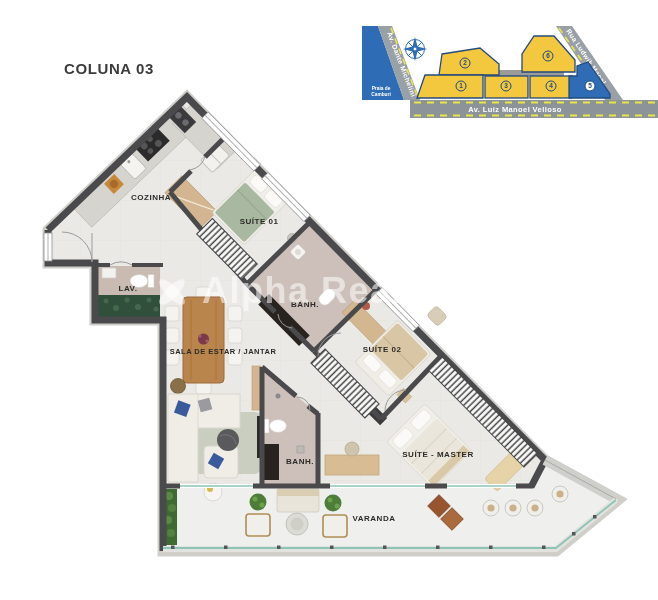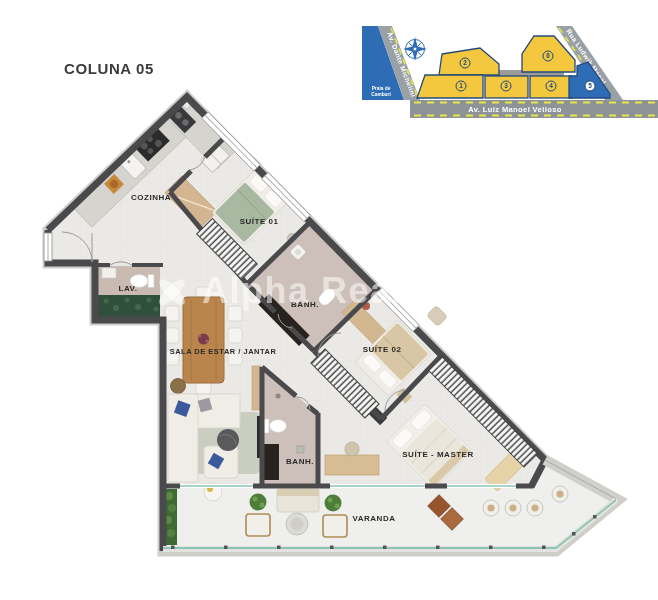--- a/index.html
+++ b/index.html
@@ -12,21 +12,21 @@
   .room-label{font-size:8px;font-weight:bold;fill:#2d2b29;letter-spacing:.5px;}
   .room-label.sm{font-size:7.5px;}
   .map-street{font-size:7.5px;font-weight:bold;fill:#ffffff;letter-spacing:.4px;}
   .map-street.diag{font-size:6.8px;}
   .map-tiny{font-size:4.8px;font-weight:bold;fill:#ffffff;}
   .bnum{font-size:6.5px;font-weight:bold;fill:#1d4a80;}
 </style>
 </head>
 <body>
 
-<div class="title">COLUNA 05</div>
+<div class="title">COLUNA 03</div>
 
 <svg class="plan-svg" width="658" height="600" viewBox="0 0 658 600">
   <defs>
     <pattern id="tiles" width="40" height="40" patternUnits="userSpaceOnUse">
       <path d="M40,0 H0 V40" fill="none" stroke="#e0dfdb" stroke-width="1"></path>
     </pattern>
     <pattern id="hatch" width="4.5" height="12" patternUnits="userSpaceOnUse">
       <rect width="4.5" height="12" fill="#fcfcfa"></rect>
       <line x1="1.2" y1="0" x2="1.2" y2="12" stroke="#434346" stroke-width="1.5"></line>
     </pattern>

